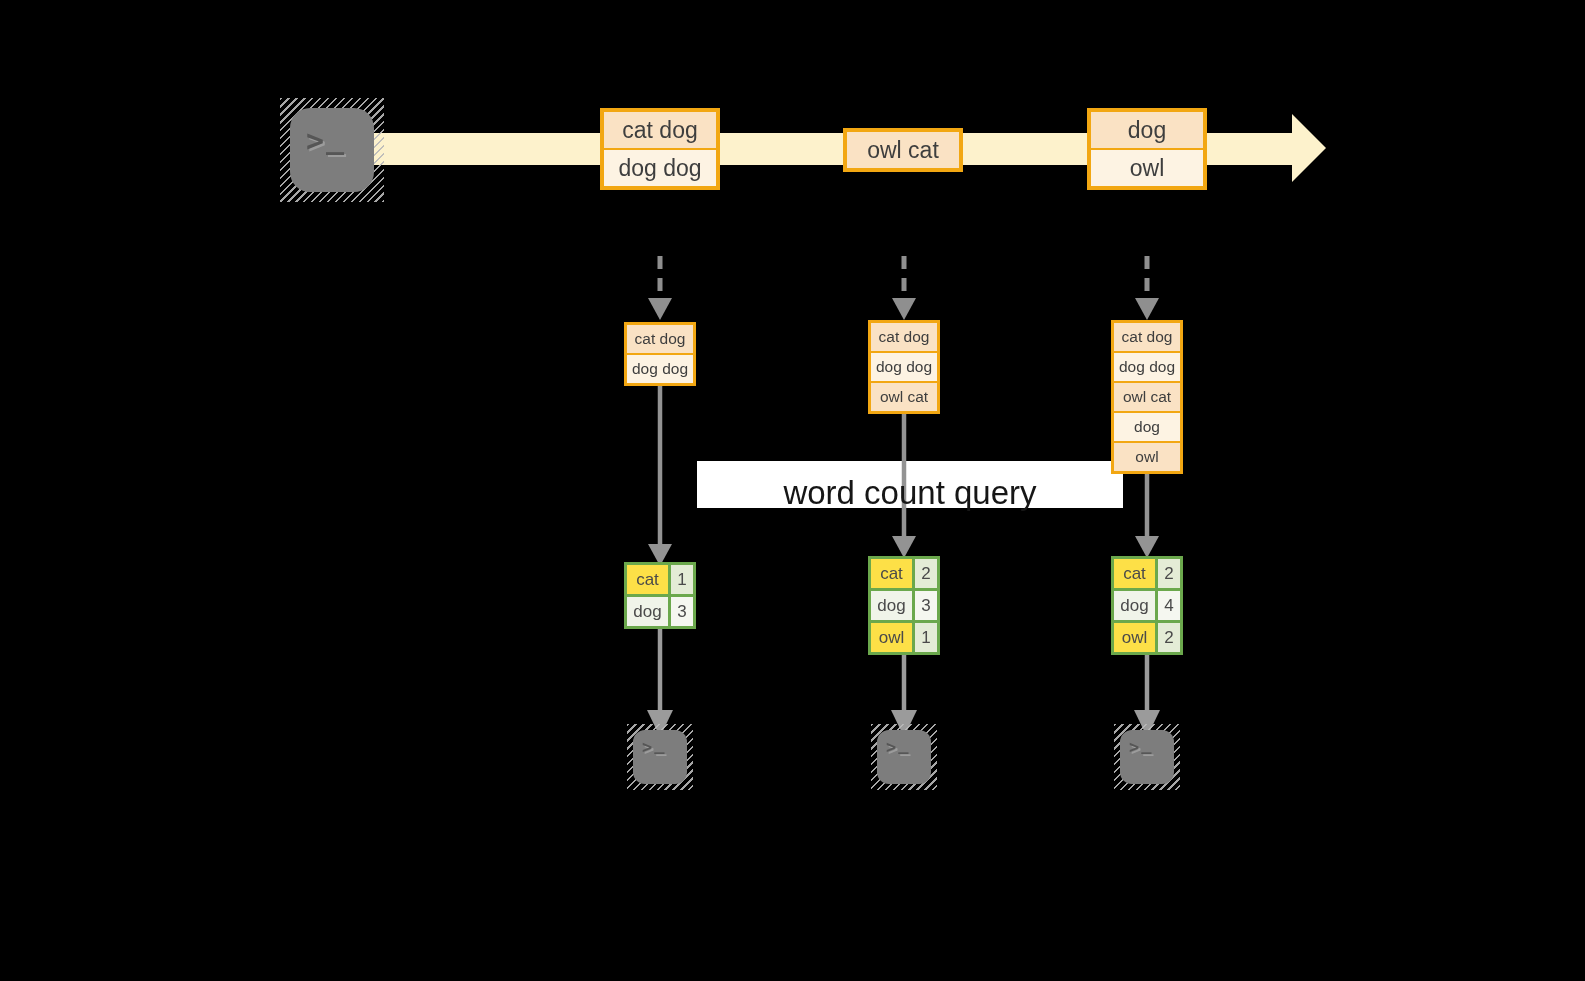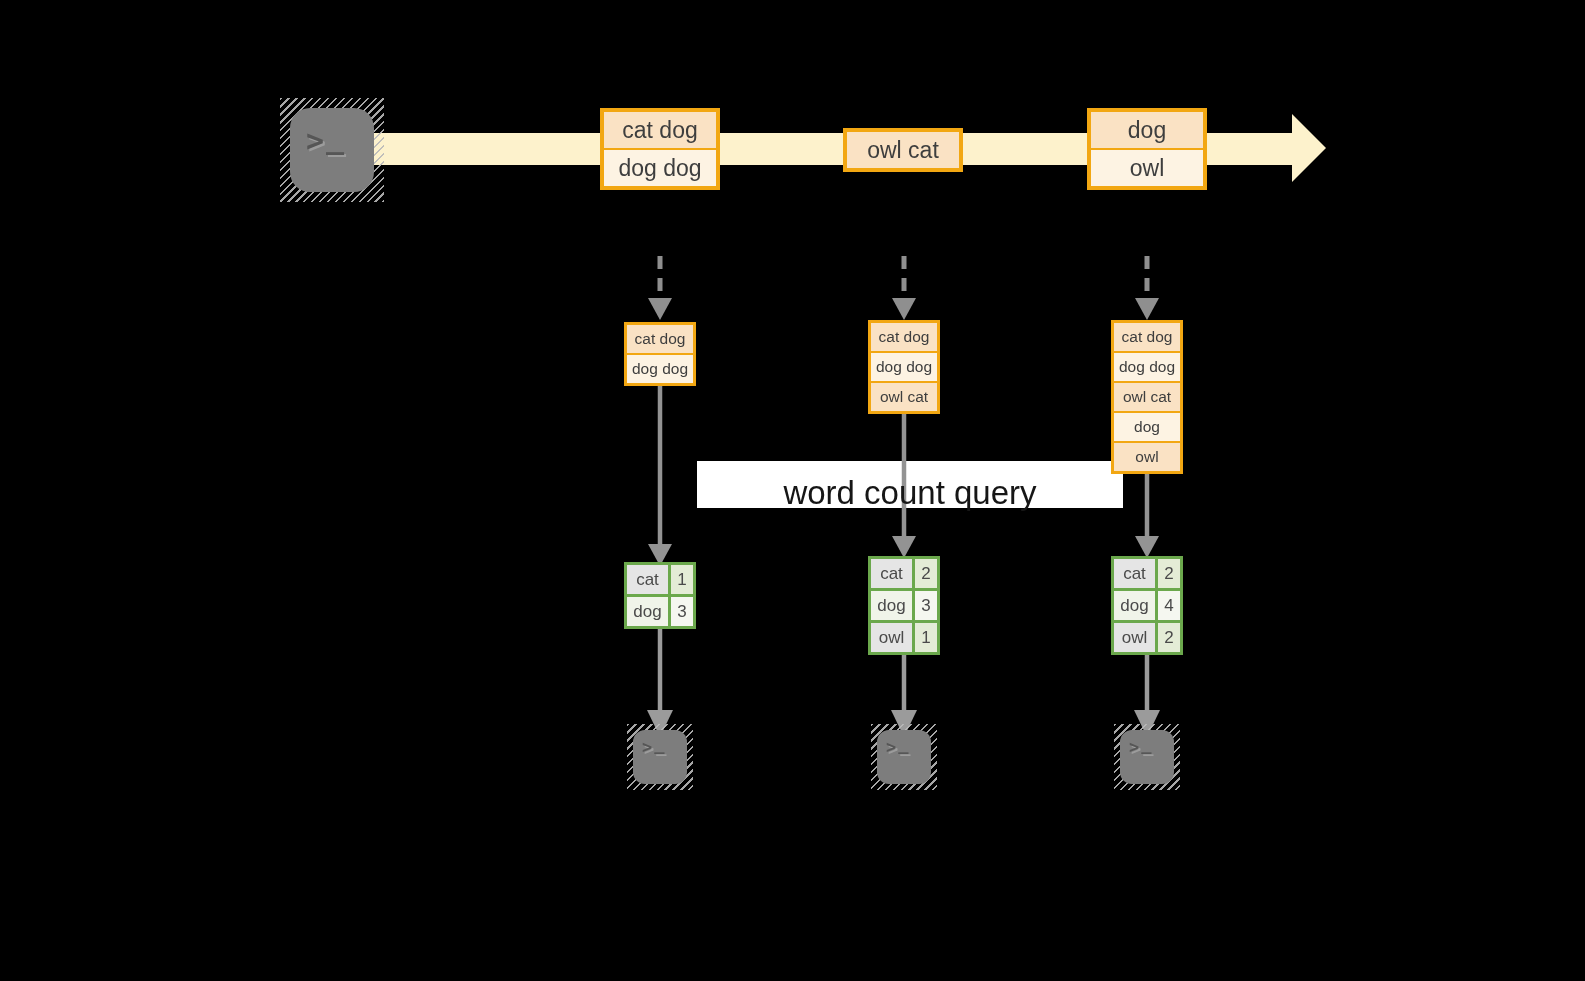--- a/index.html
+++ b/index.html
@@ -65,21 +65,21 @@
             display:flex; align-items:center; justify-content:center;
             font-size:33px; color:#161616; z-index:4;}
 
   
   .gtable{position:absolute; width:72px; box-sizing:border-box;
           background:#6ba84c; padding:3px;
           display:grid; grid-template-columns:41px 22px; grid-auto-rows:29px;
           gap:3px; z-index:5;}
   .gcell{display:flex; align-items:center; justify-content:center;
          font-size:17px; color:#4a4a4a;}
-  .gcell:nth-child(4n+1){background:#e5e5e5;}
+  .gcell:nth-child(4n+1){background:#fde047;}
   .gcell:nth-child(4n+2){background:#e4ecd6;}
   .gcell:nth-child(4n+3){background:#f0f4e9;}
   .gcell:nth-child(4n)  {background:#f5f7f0;}
   .gtable1{left:624px; top:562px;}
   .gtable2{left:868px; top:556px;}
   .gtable3{left:1111px; top:556px;}
 </style>
 </head>
 <body>
 

